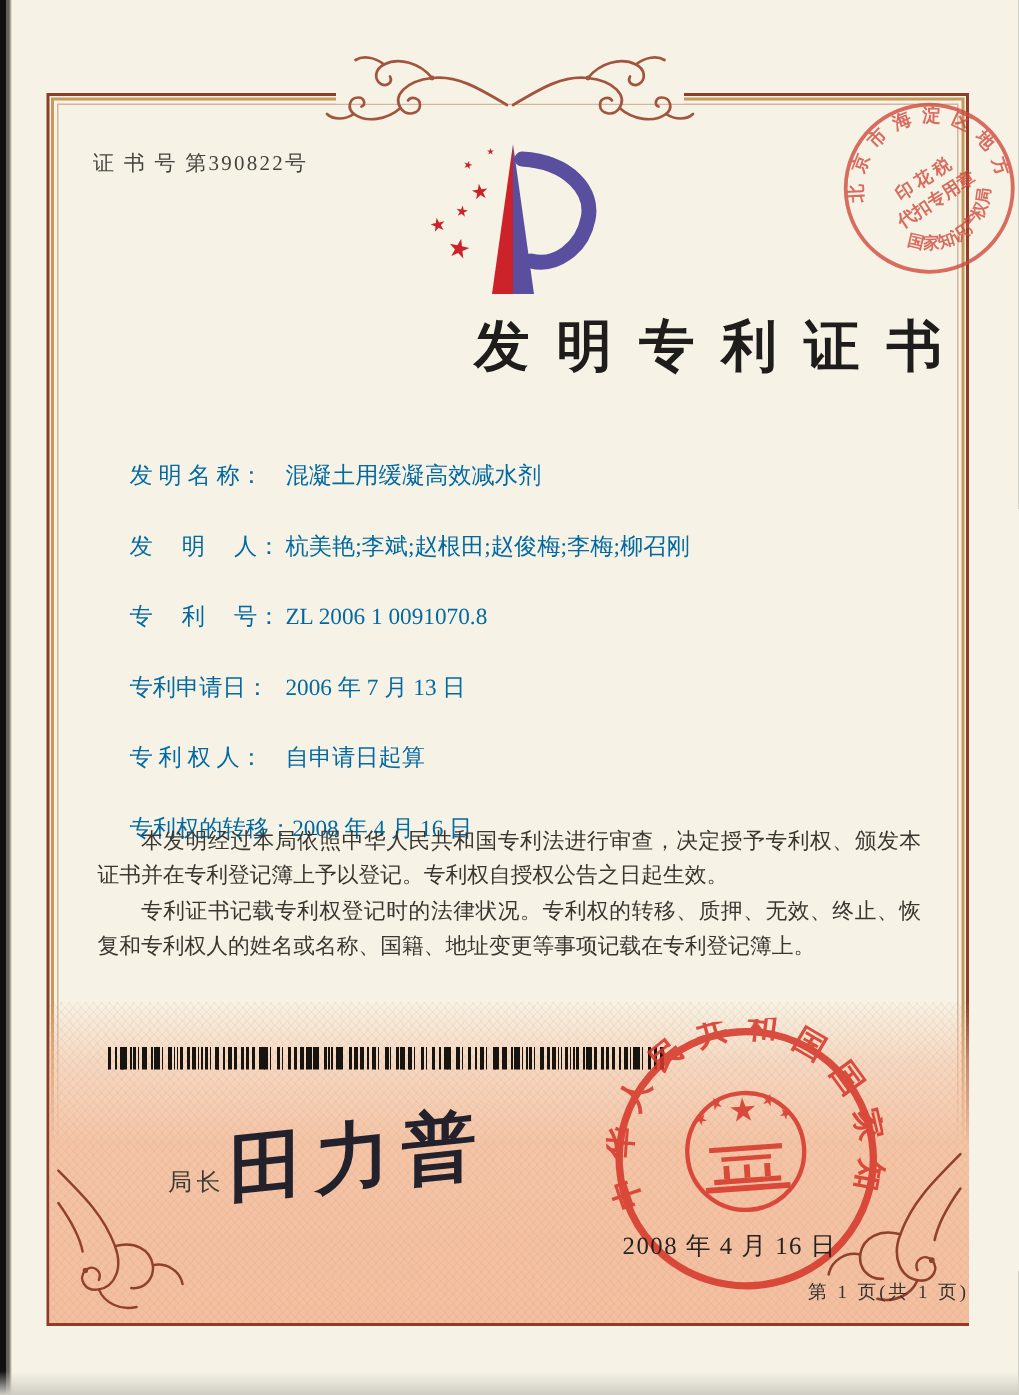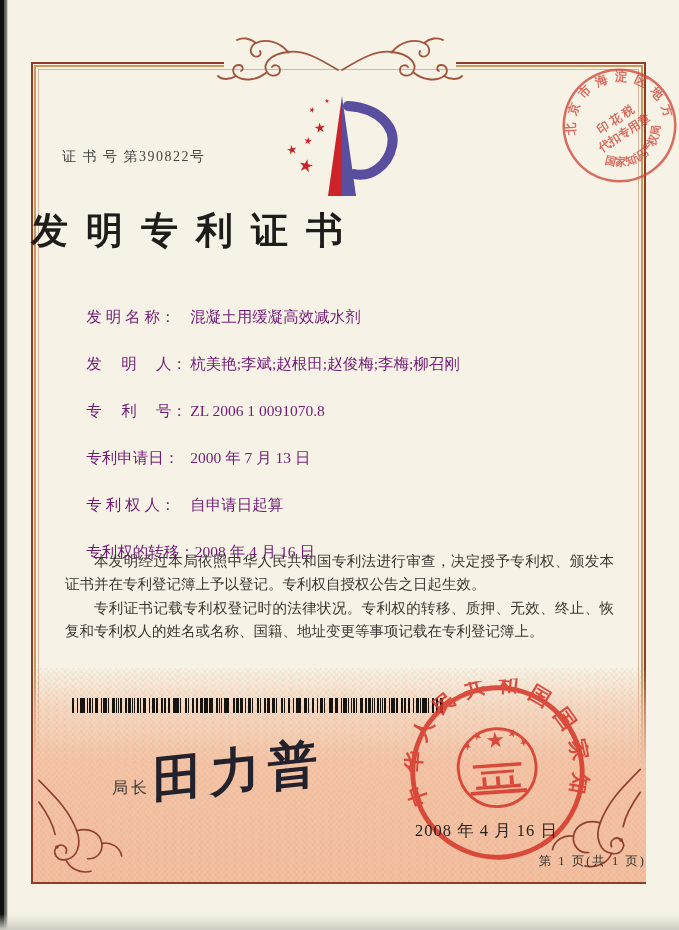--- a/index.html
+++ b/index.html
@@ -16,25 +16,25 @@
     border:2px solid #8f3c2a;box-sizing:border-box;}
   .frame::before{content:"";position:absolute;inset:1px;border:2px solid #c79a5c;}
   .frame::after{content:"";position:absolute;inset:5px;border:1px solid rgba(176,106,74,.45);}
   
   .pink-zone{position:absolute;left:33px;right:33px;top:668px;height:214px;
     background:linear-gradient(180deg,rgba(243,196,166,0) 0,rgba(243,196,166,.55) 18%,#f3c4a6 45%,#f2c0a1 100%);}
   .pink-zone::after{content:"";position:absolute;inset:0;opacity:.5;
     background:
       repeating-linear-gradient(48deg,rgba(211,118,83,.16) 0 1px,transparent 1px 4px),
       repeating-linear-gradient(-48deg,rgba(211,118,83,.16) 0 1px,transparent 1px 4px);}
-  .cert-no{position:absolute;left:62px;top:100px;font-size:14px;letter-spacing:1.5px;color:#45433e;white-space:pre;margin-top:48px;}
+  .cert-no{position:absolute;left:62px;top:100px;font-size:14px;letter-spacing:1.5px;color:#45433e;white-space:pre;}
   .logo{position:absolute;left:272px;top:92px;width:135px;height:112px;}
-  .title{position:absolute;left:31px;width:615px;top:206px;text-align:left;
+  .title{position:absolute;left:31px;width:615px;top:206px;text-align:right;
     font-size:37px;font-weight:600;letter-spacing:18px;box-sizing:border-box;color:#1e1d1b;}
-  .fields{position:absolute;left:63px;top:289px;width:555px;font-size:15.5px;color:#701a75;}
+  .fields{position:absolute;left:63px;top:289px;width:555px;font-size:15.5px;color:#0369a1;}
   .field{height:47px;white-space:pre;}
   .field-label{display:inline-block;min-width:104px;white-space:pre;}
   .paras{position:absolute;left:63px;top:548px;width:553px;font-size:14.5px;
     line-height:22.6px;color:#3b3630;text-align:justify;}
   .paras p{margin:2px;text-indent:2em;}
   .barcode{position:absolute;left:72px;top:698px;width:372px;height:15px;
     background-image:
       repeating-linear-gradient(90deg,#17130f 0 2px,transparent 2px 5px,#17130f 5px 6px,transparent 6px 8px,#17130f 8px 11px,transparent 11px 12px,#17130f 12px 13px,transparent 13px 17px,#17130f 17px 19px,transparent 19px 20px,#17130f 20px 21px,transparent 21px 24px),
       repeating-linear-gradient(90deg,#17130f 0 1px,transparent 1px 9px,#17130f 9px 12px,transparent 12px 15px,#17130f 15px 16px,transparent 16px 23px,#17130f 23px 24px,transparent 24px 31px);}
   .signer-title{position:absolute;left:112px;top:778px;font-size:16px;letter-spacing:3px;color:#3c3a35;}
@@ -118,21 +118,21 @@
     <div class="field">
       <span class="field-label">发 明 名 称：</span><span>混凝土用缓凝高效减水剂</span>
     </div>
     <div class="field">
       <span class="field-label">发　 明　 人：</span><span>杭美艳;李斌;赵根田;赵俊梅;李梅;柳召刚</span>
     </div>
     <div class="field">
       <span class="field-label">专　 利　 号：</span><span>ZL 2006 1 0091070.8</span>
     </div>
     <div class="field">
-      <span class="field-label">专利申请日：</span><span>2000 年 7 月 13 日</span>
+      <span class="field-label">专利申请日：</span><span>2006 年 7 月 13 日</span>
     </div>
     <div class="field">
       <span class="field-label">专 利 权 人：</span><span>自申请日起算</span>
     </div>
     <div class="field">
       <span class="field-label">专利权的转移：</span><span>2008 年 4 月 16 日</span>
     </div>
   </div>
 
   <div class="paras">

